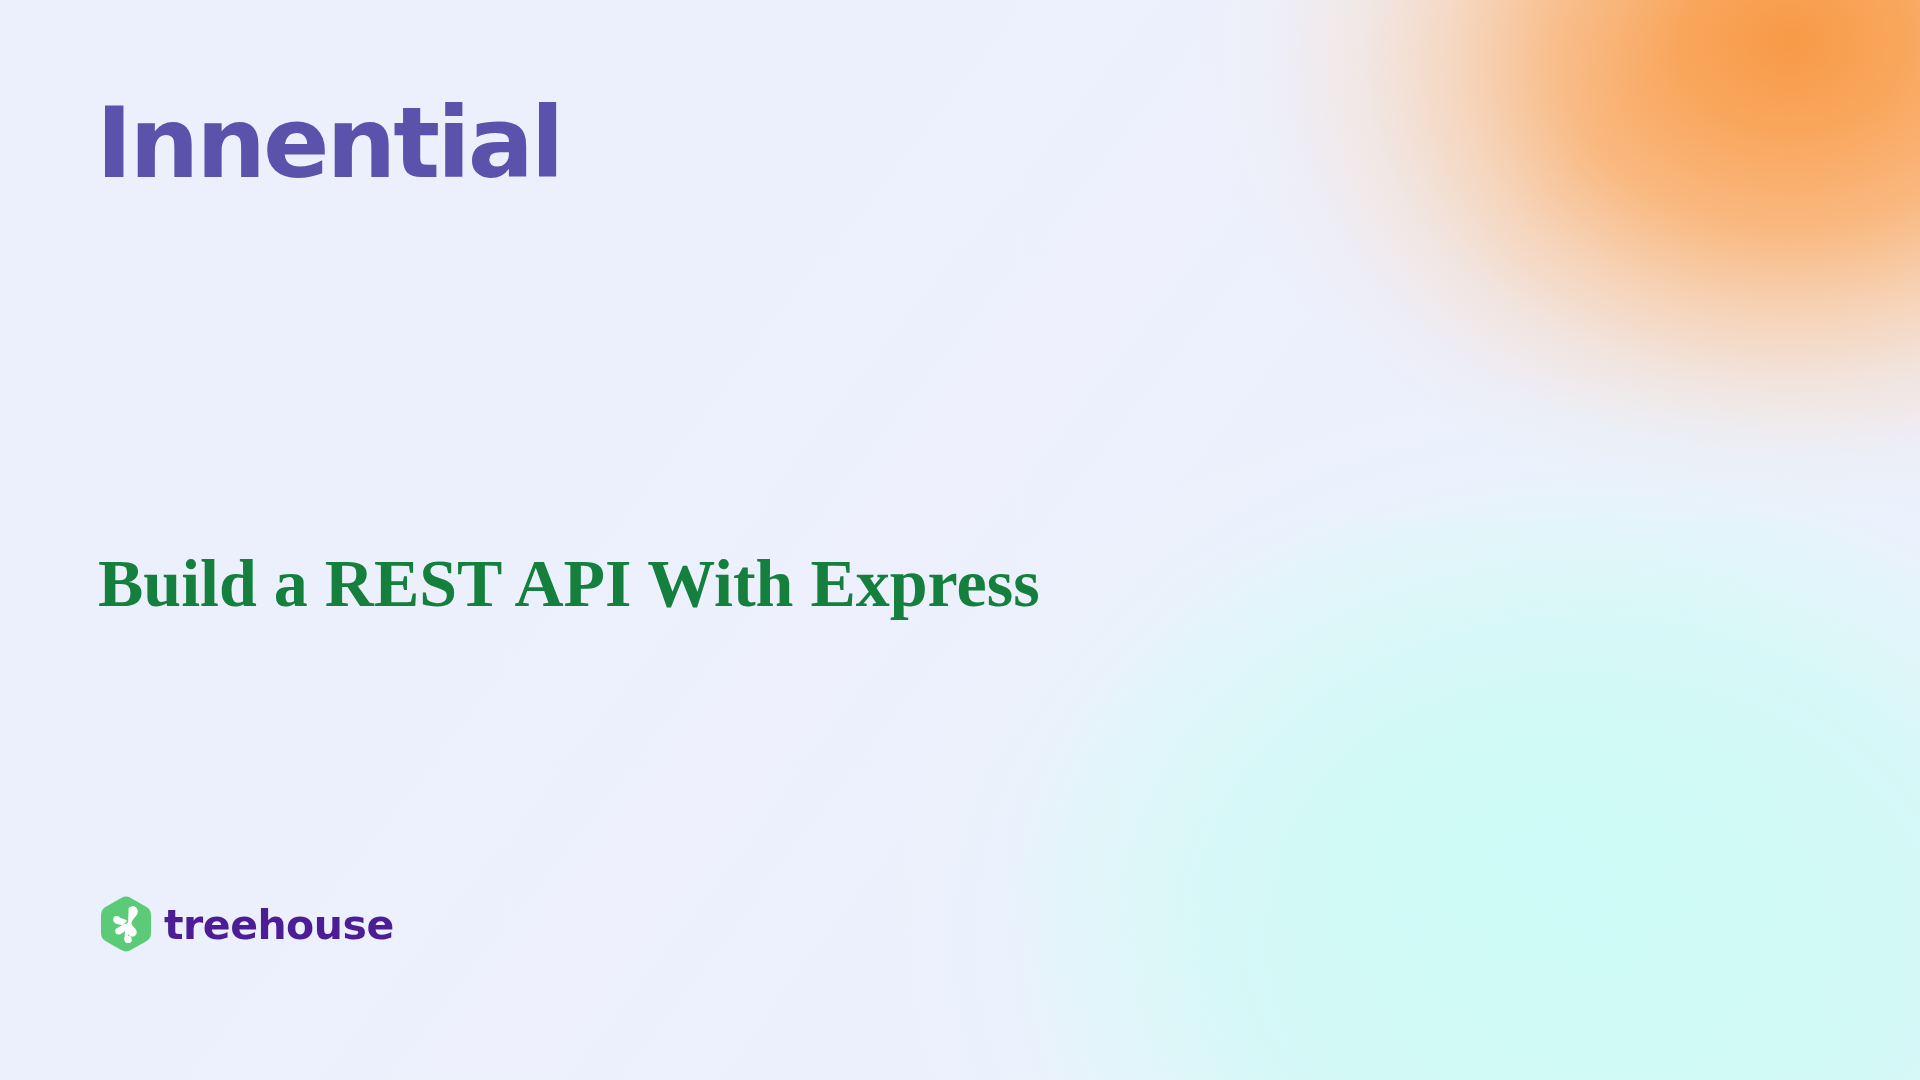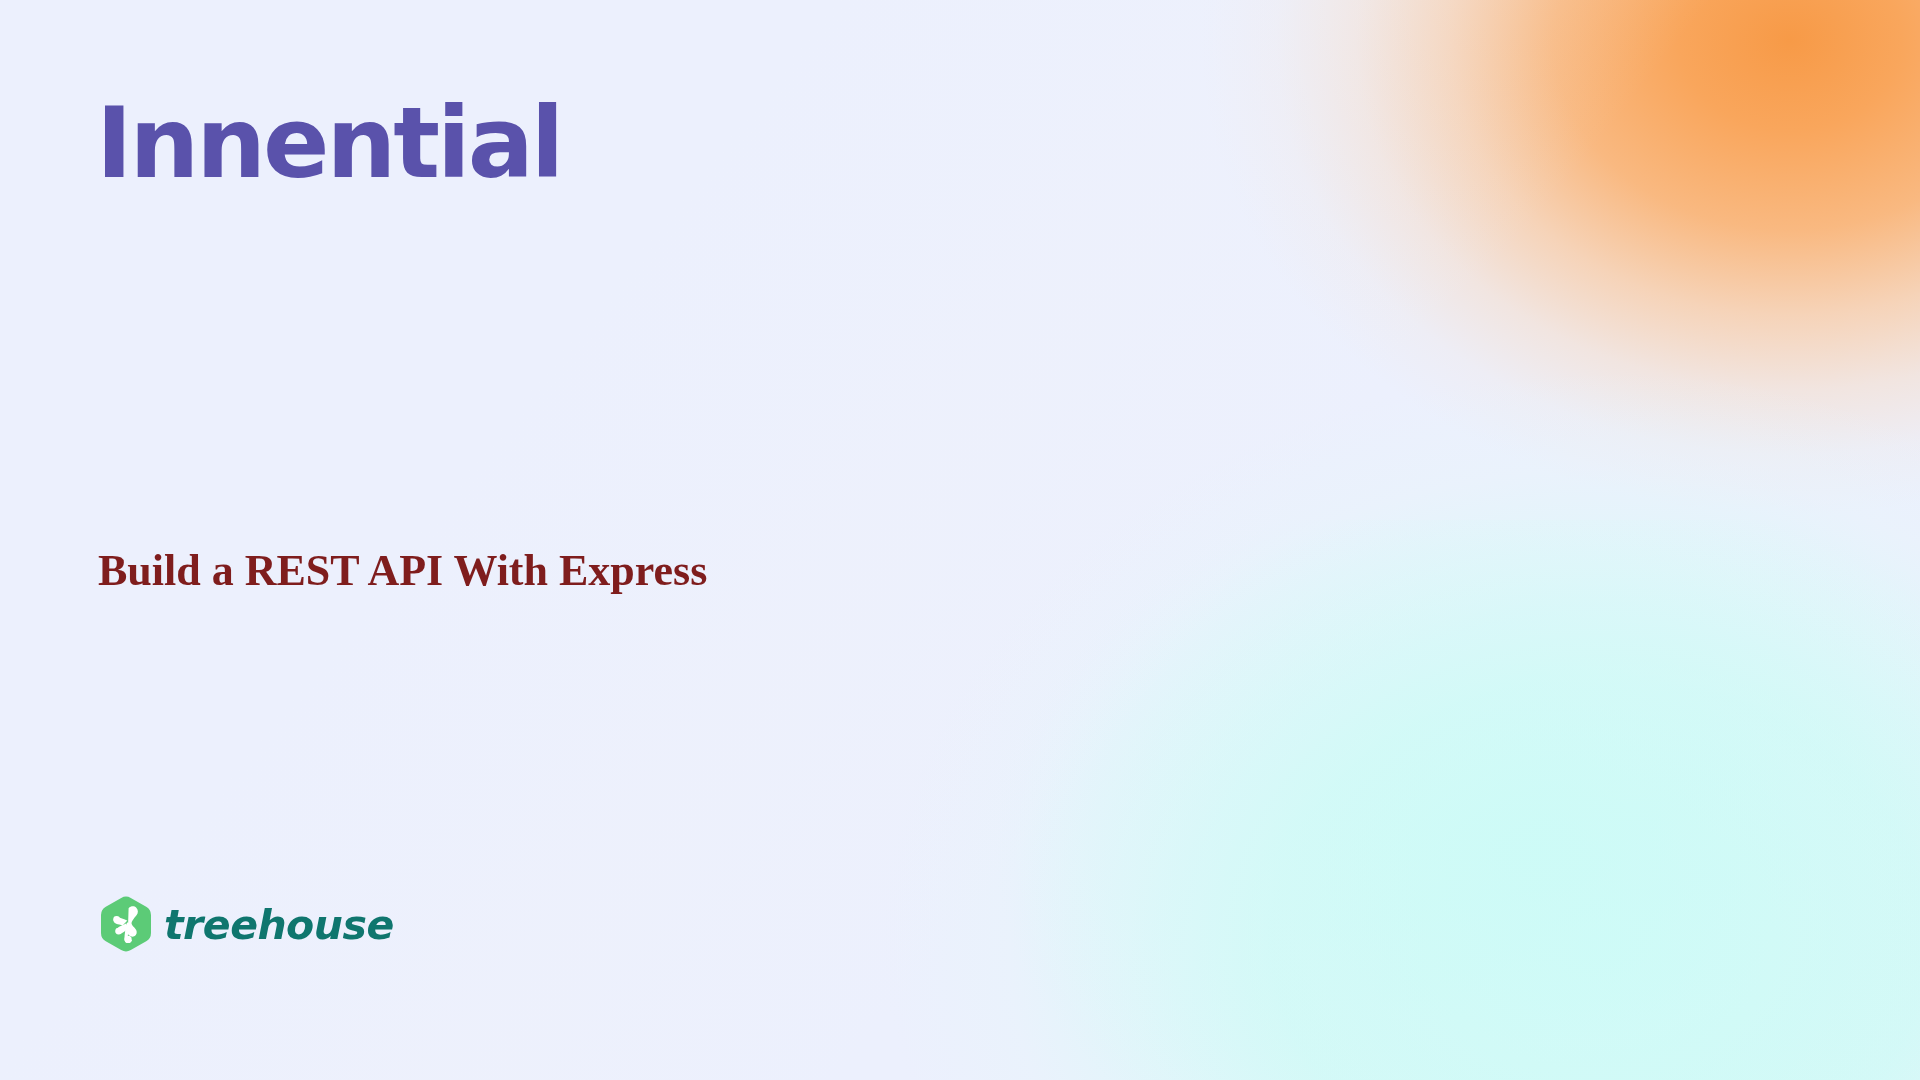--- a/index.html
+++ b/index.html
@@ -90,27 +90,27 @@
     line-height: 1.05;
     letter-spacing: -3px;
     color: #5a52ab;
     white-space: nowrap;
     text-align: right;
   }
 
   .course-title {
     position: absolute;
     left: 98px;
-    top: 517px;
+    top: 499px;
     font-family: "Liberation Serif", "DejaVu Serif", serif;
     font-weight: 700;
-    font-size: 44px;
+    font-size: 68px;
     line-height: 1.12;
     letter-spacing: 0px;
-    color: #7f1d1d;
+    color: #15803d;
     white-space: nowrap;
   }
 
   .provider {
     position: absolute;
     left: 98px;
     top: 896px;
     display: flex;
     align-items: center;
     gap: 10px;
@@ -119,24 +119,23 @@
     width: 56px;
     height: 58px;
     display: block;
     flex: 0 0 auto;
   }
   .provider-name {
     font-family: "DejaVu Sans", "Liberation Sans", sans-serif;
     font-weight: 700;
     font-size: 41px;
     letter-spacing: -0.5px;
-    color: #0f766e;
+    color: #4c1d95;
     line-height: 1;
     white-space: nowrap;
-    font-style: italic;
   }
 </style>
 </head>
 <body>
 
 <div class="cover">
 
   <div class="bg-base"></div>
   <div class="bg-orange"></div>
   <div class="bg-cyan"></div>

